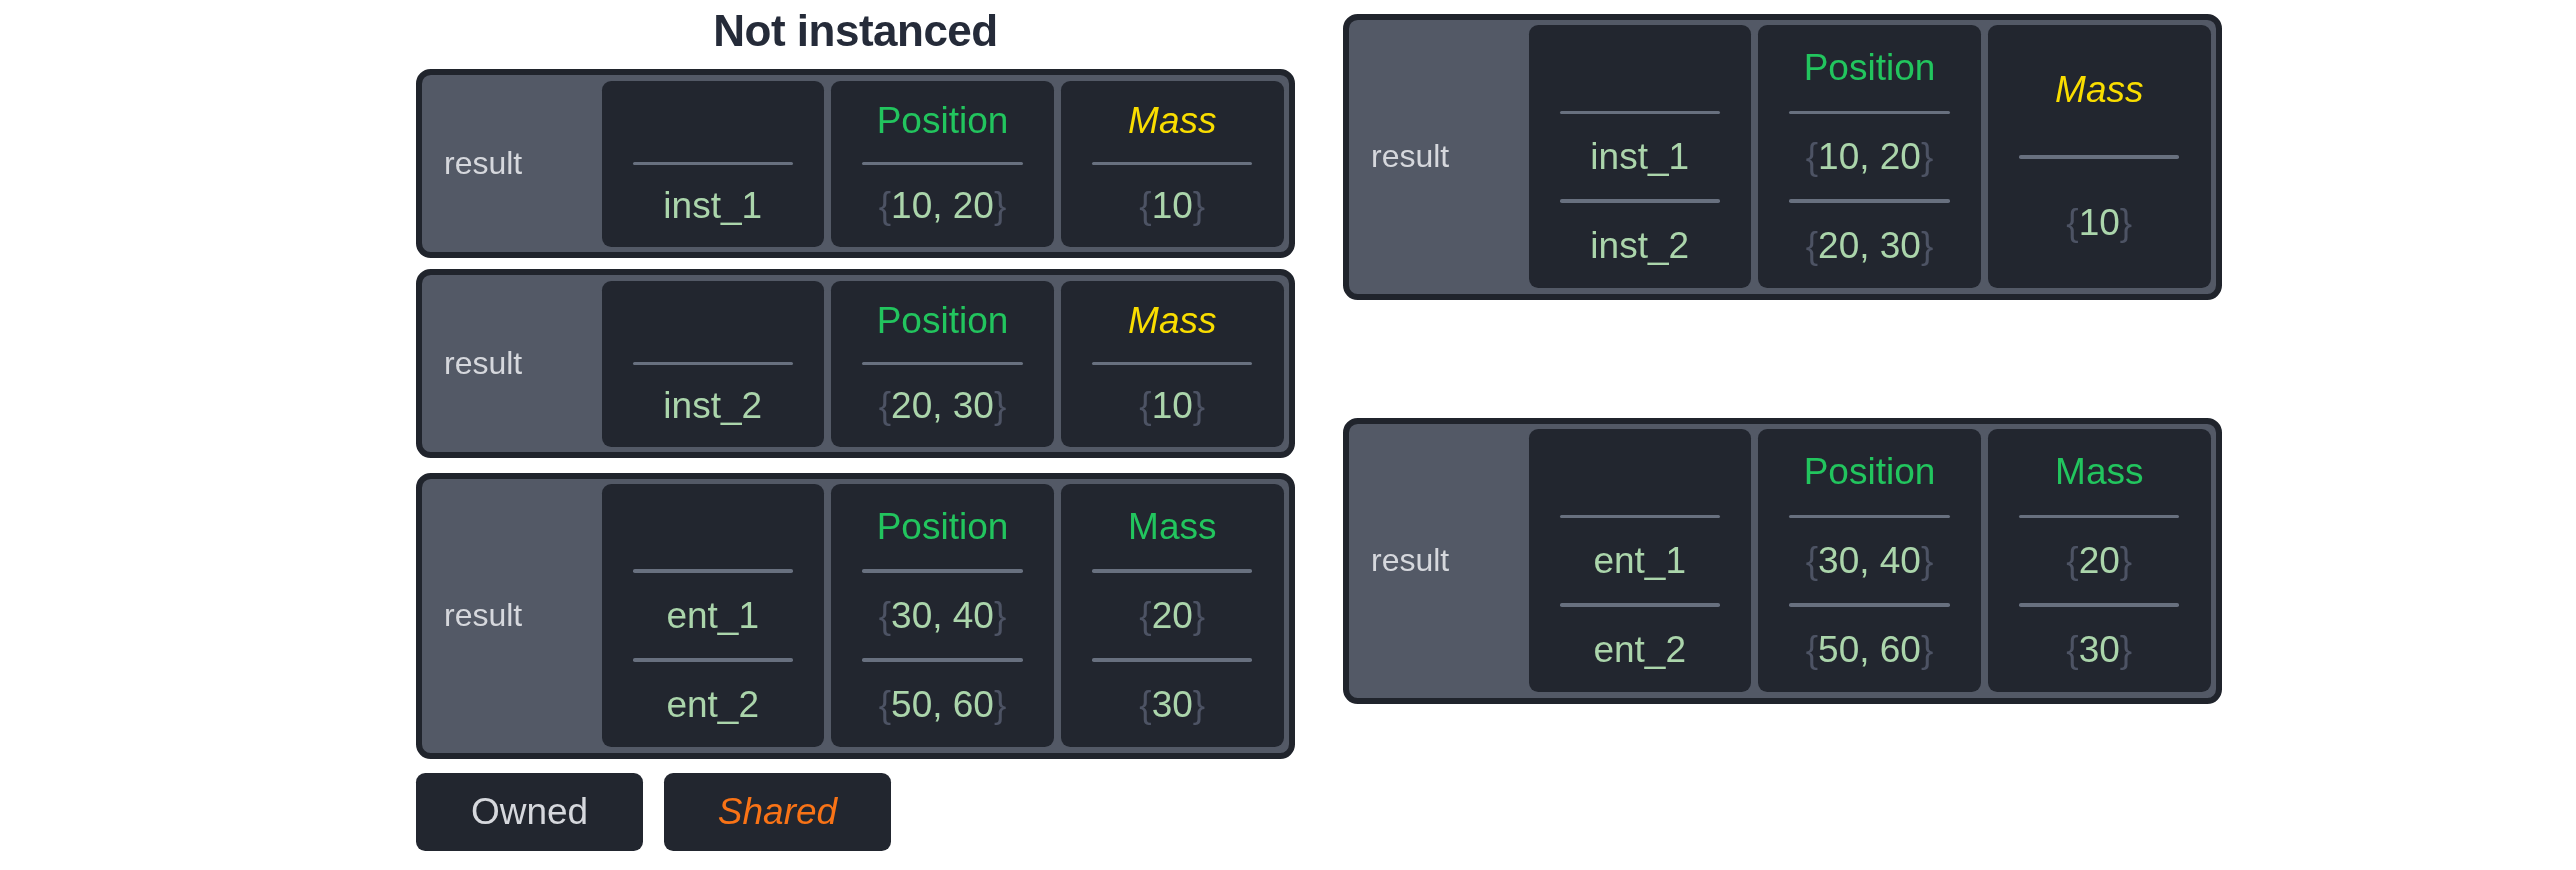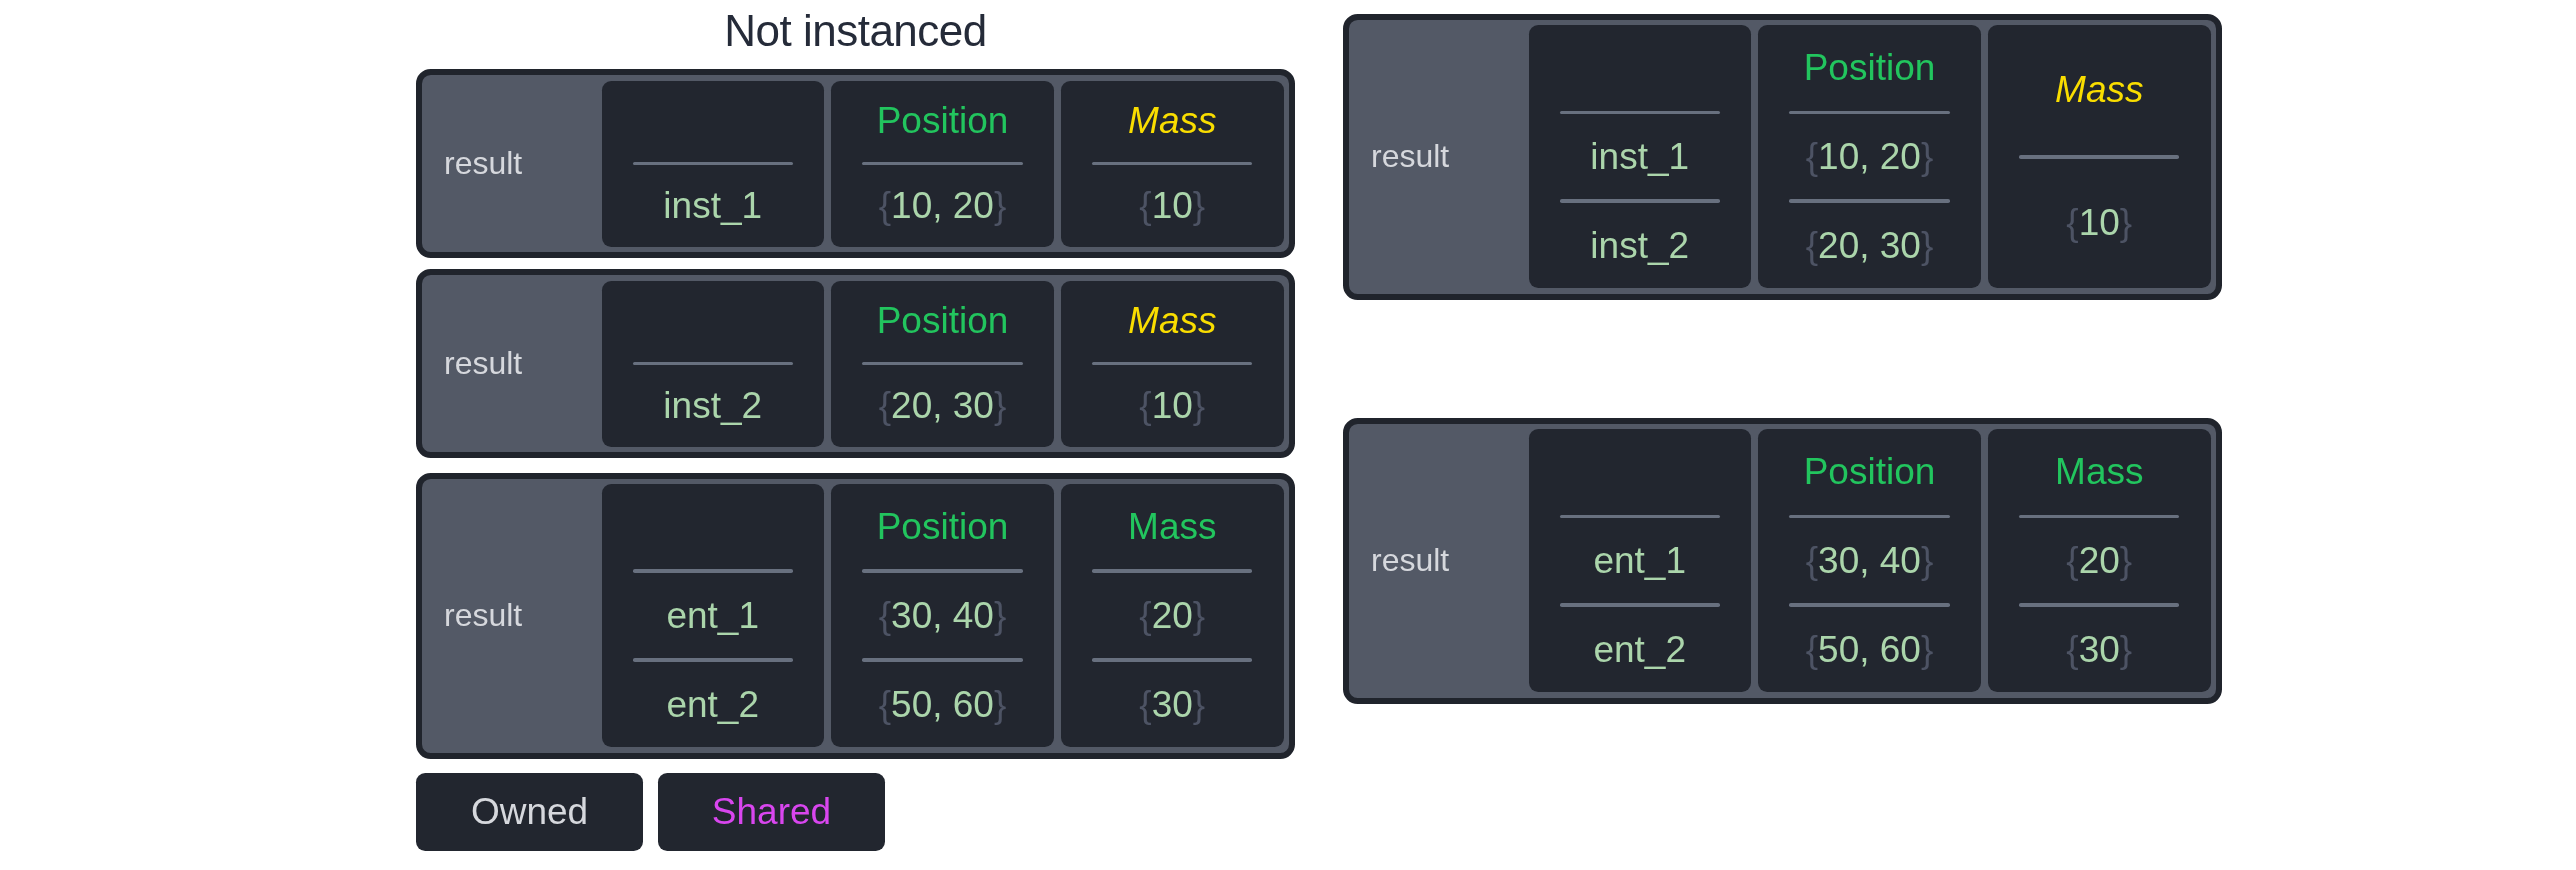--- a/index.html
+++ b/index.html
@@ -19,21 +19,21 @@
     box-sizing: border-box;
   }
   .col { width: 879px; flex: 0 0 879px; }
 
   .diagram-title {
     margin-top: 7.3px;
     height: 48px;
     line-height: 48px;
     text-align: center;
     font-size: 44px;
-    font-weight: normal;
+    font-weight: bold;
     color: #252b39;
     letter-spacing: -0.5px;
   }
 
   
   .rbox {
     box-sizing: border-box;
     width: 879px;
     background: #535966;
     border: 6.4px solid #20242c;
@@ -93,36 +93,36 @@
     margin: 0 auto;
     background: #68707f;
     border-radius: 1.8px;
   }
   .green { color: #abd5ab; }
   .shared-header { color: #f9dd00; font-style: italic; }
   .brace { color: #4d5364; }
 
   .legend {
     display: flex;
-    gap: 15px;
+    gap: 21px;
     margin-top: 14.7px;
   }
   .chip {
     box-sizing: border-box;
     width: 227px;
     height: 78px;
     background: #22262f;
     border-radius: 9.2px;
     display: flex;
     align-items: center;
     justify-content: center;
     font-size: 37px;
   }
   .chip.owned { color: #d6d8dd; }
-  .chip.shared { color: #d946ef; }
+  .chip.shared { color: #f97316; font-style: italic; }
 </style>
 </head>
 <body>
 
 <div class="canvas">
 
   <div class="col">
     <div class="diagram-title">Not instanced</div>
 
     <div class="rbox h1 mt1">

